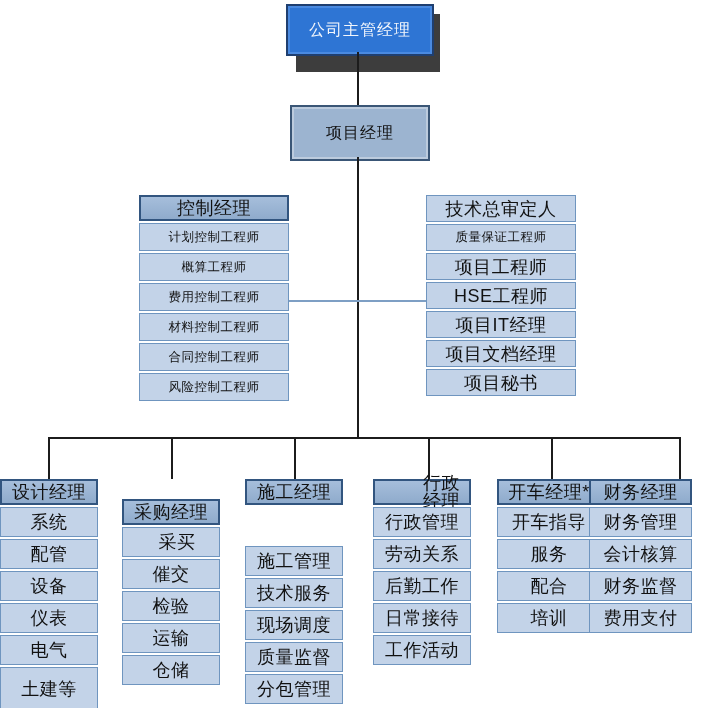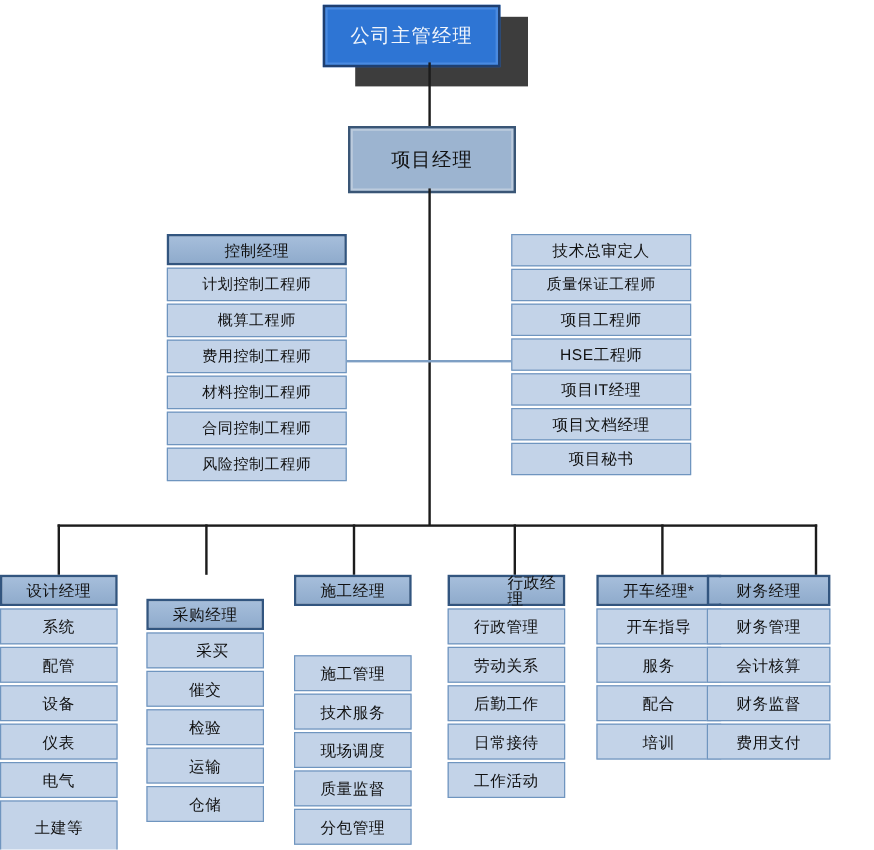--- a/index.html
+++ b/index.html
@@ -65,42 +65,42 @@
   .col {
     position: absolute;
     display: flex;
     flex-direction: column;
   }
   .cell {
     box-sizing: border-box;
     display: flex;
     align-items: center;
     justify-content: center;
-    font-size: 13px;
+    font-size: 18px;
     line-height: 1;
     letter-spacing: 0.5px;
     color: #111111;
     background: #c3d3e8;
     border: 1px solid #6f95bf;
     margin-bottom: 2px;
   }
   .cell:last-child { margin-bottom: 0; }
   .cell.head {
     background: linear-gradient(to bottom, #a6bedb 0%, #8fabcc 100%);
     border: 2px solid #32557f;
   }
   .cell.wide-text { font-size: 12.5px; }
 </style>
 </head>
 <body>
 
 <div id="chart-root">
 
   <div class="exec-shadow" style="left:296px; top:14px; width:144px; height:58px;"></div>
-  <div class="exec-box" style="left:269px; top:4px; width:144px; height:48px;">
+  <div class="exec-box" style="left:286px; top:4px; width:144px; height:48px;">
     <span>公司主管经理</span>
   </div>
 
   <div class="line line-v" style="left:357px; top:52px; width:2px; height:53px;"></div>
 
   <div class="pm-box" style="left:290px; top:105px; width:136px; height:52px;">
     <span>项目经理</span>
   </div>
 
   <div class="line line-v" style="left:357px; top:157px; width:2px; height:281px;"></div>

